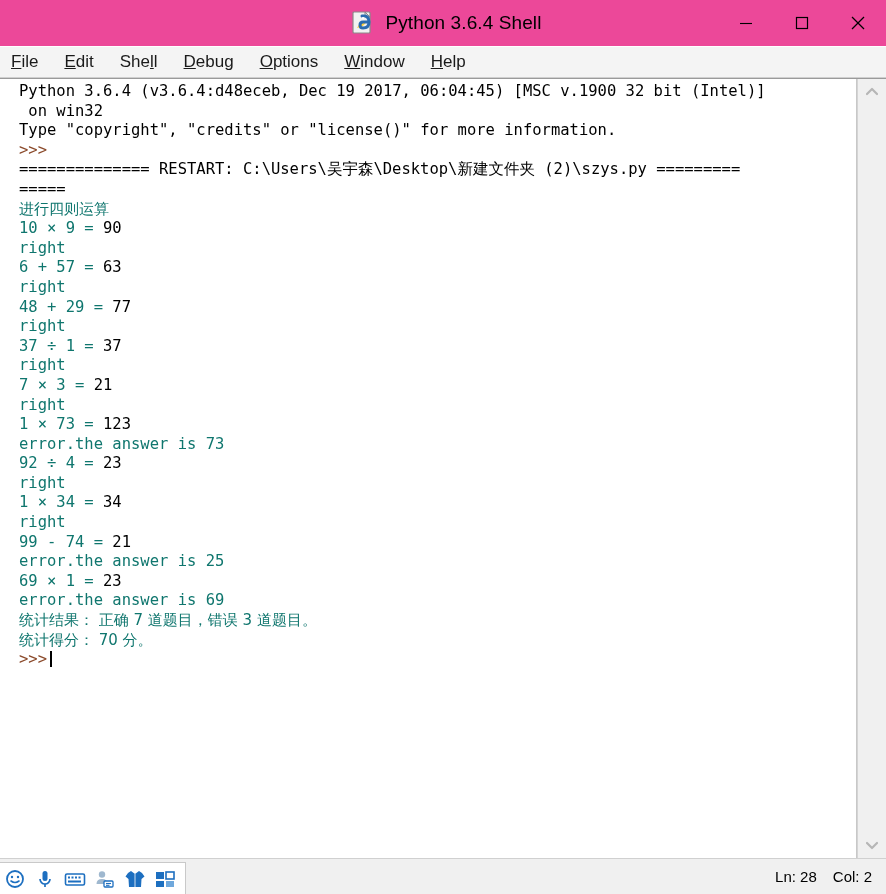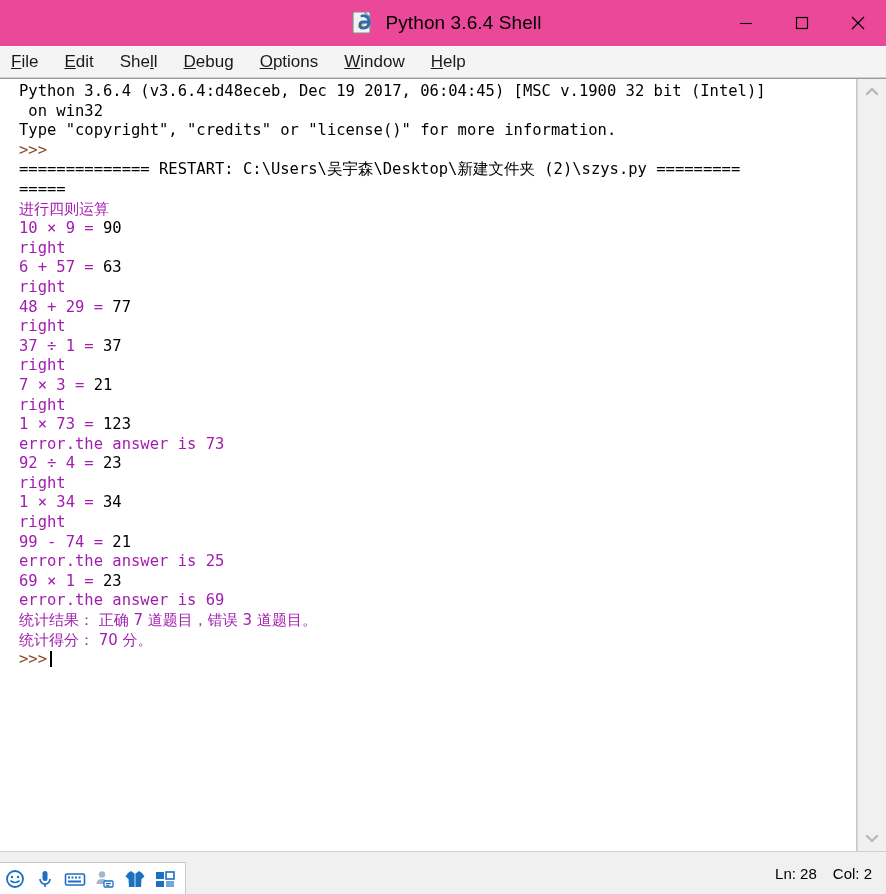--- a/index.html
+++ b/index.html
@@ -113,21 +113,21 @@
   }
   .code {
     font-family: "DejaVu Sans Mono", "Liberation Mono", monospace;
     font-size: 15.5px;
     line-height: 19.6px;
     white-space: pre;
     color: #000000;
     letter-spacing: 0px;
   }
   .ln { display: block; height: 19.6px; }
-  .blue   { color: #a21caf; }
+  .blue   { color: #0f766e; }
   .black  { color: #000000; }
   .brown  { color: #8b4a2b; }
   .cjk { font-family: "DejaVu Sans", "Liberation Sans", sans-serif; font-size: 15px; }
   .caret {
     display: inline-block;
     width: 2px;
     height: 16px;
     background: #000000;
     vertical-align: -3px;
     margin-left: 3px;
@@ -152,21 +152,21 @@
     background: #f0f0f0;
     cursor: default;
   }
   .sb-track {
     flex: 1 1 auto;
     background: #f0f0f0;
   }
 
   
   .statusbar {
-    height: 43px;
+    height: 36px;
     background: #f0f0f0;
     border-top: 1px solid #d0d0d0;
     display: flex;
     align-items: center;
     justify-content: flex-end;
     flex: 0 0 auto;
     box-sizing: border-box;
     padding-right: 14px;
   }
   .status-text {

